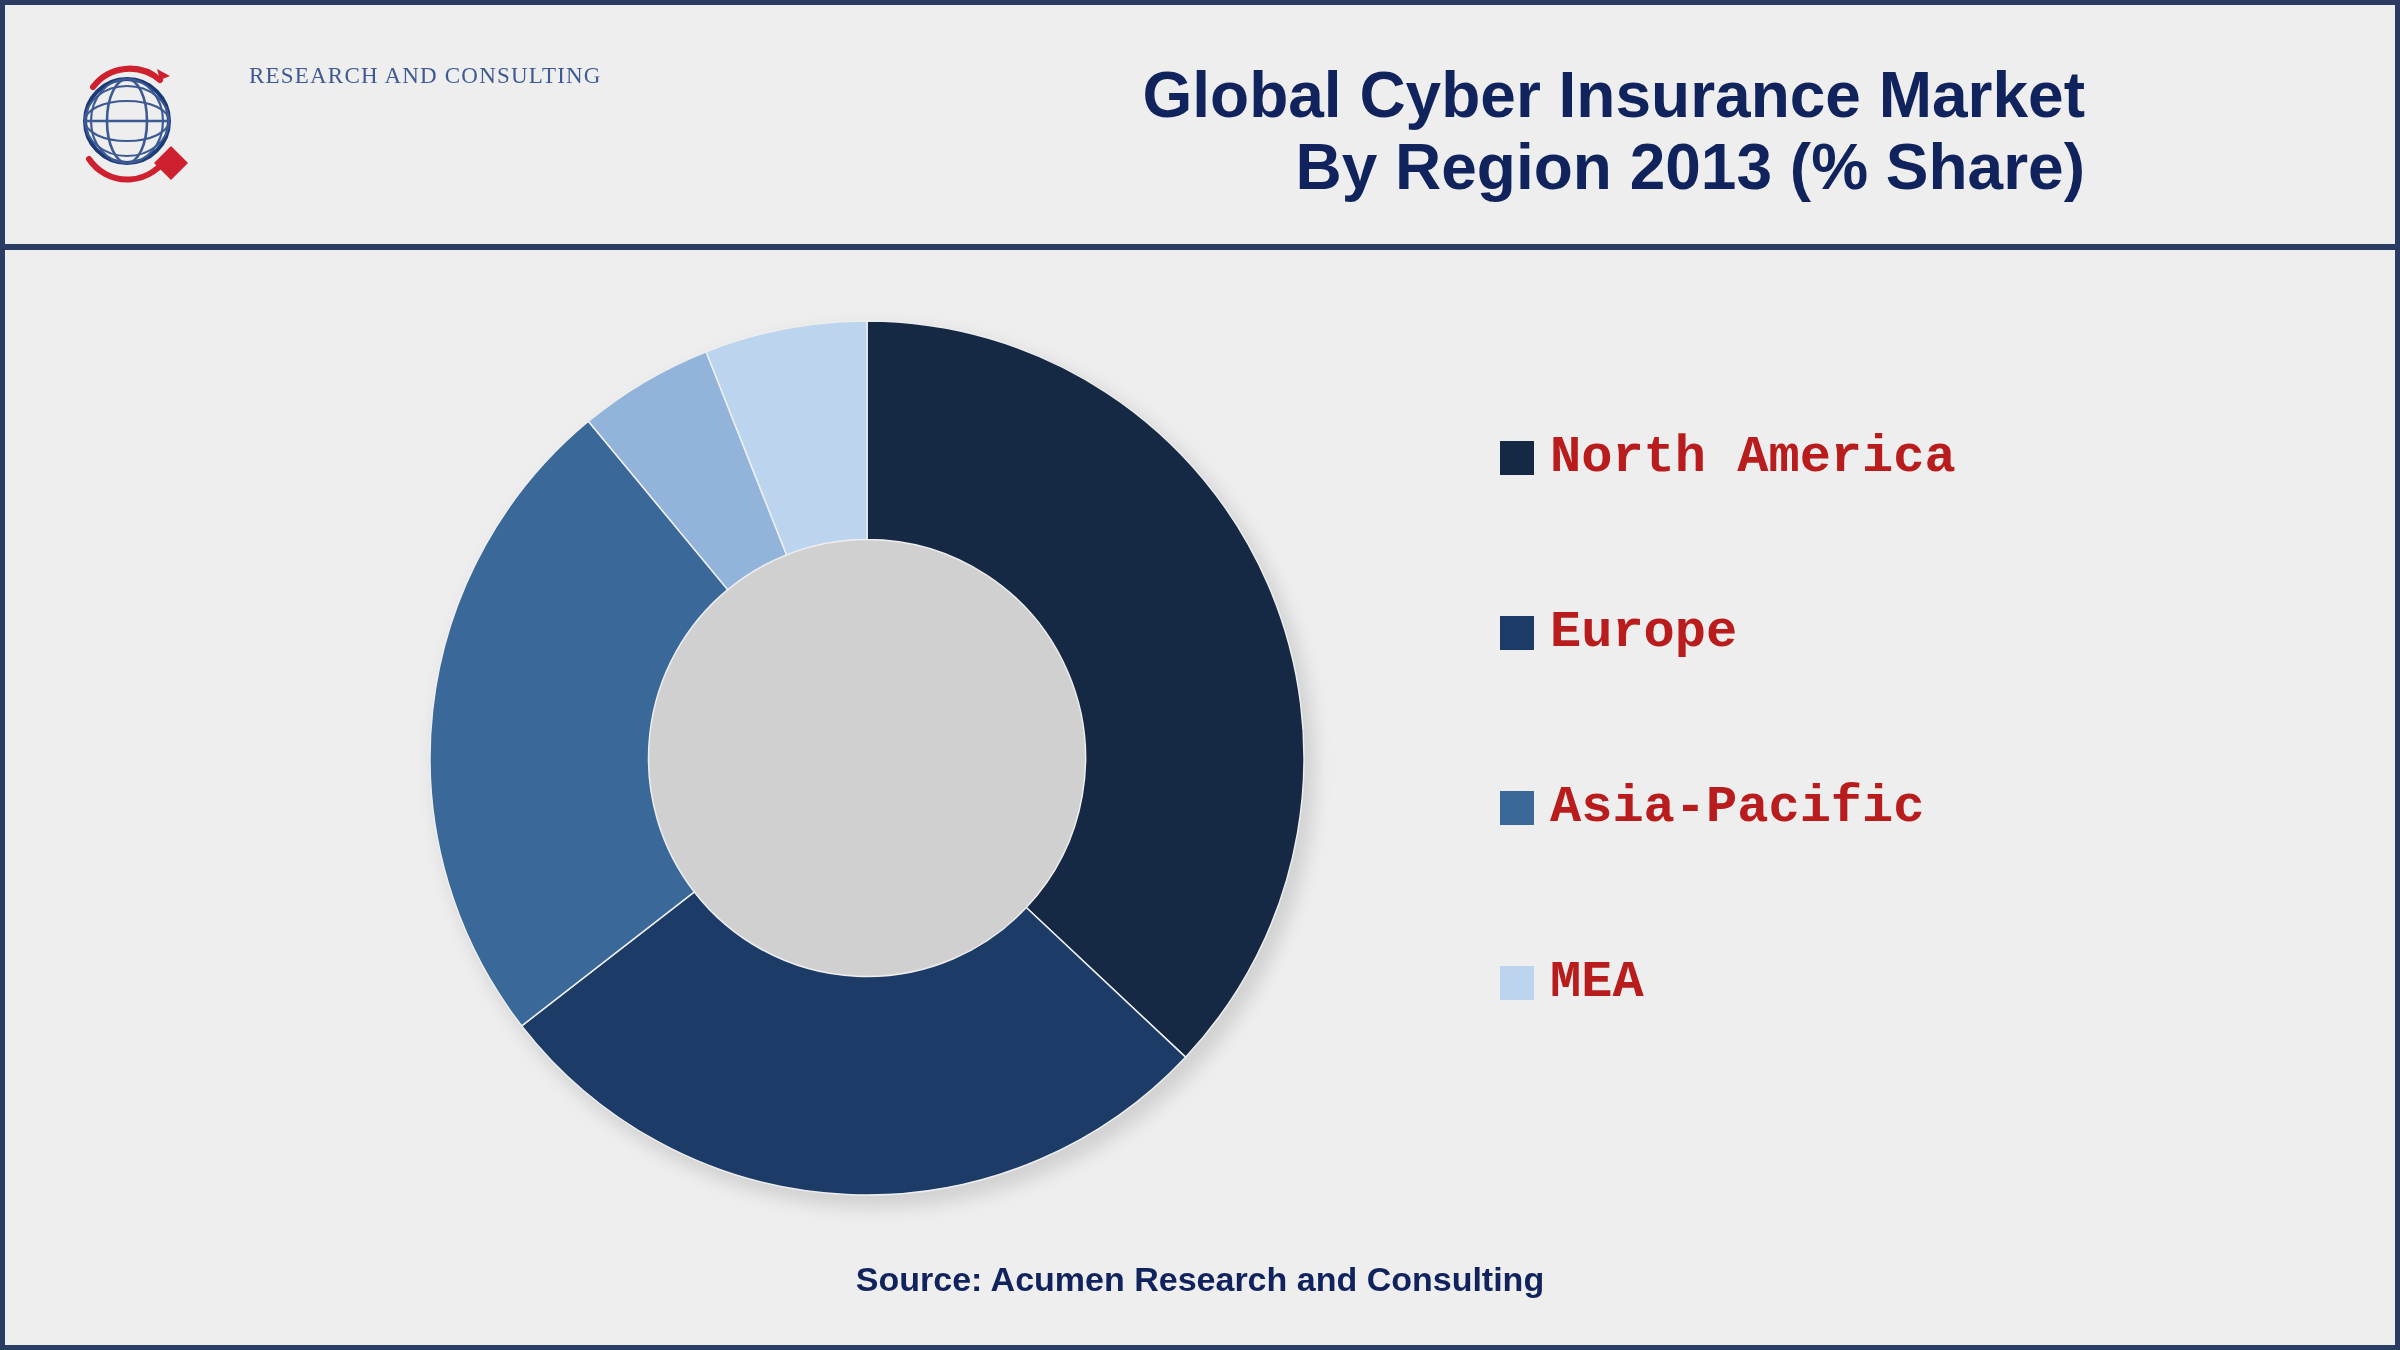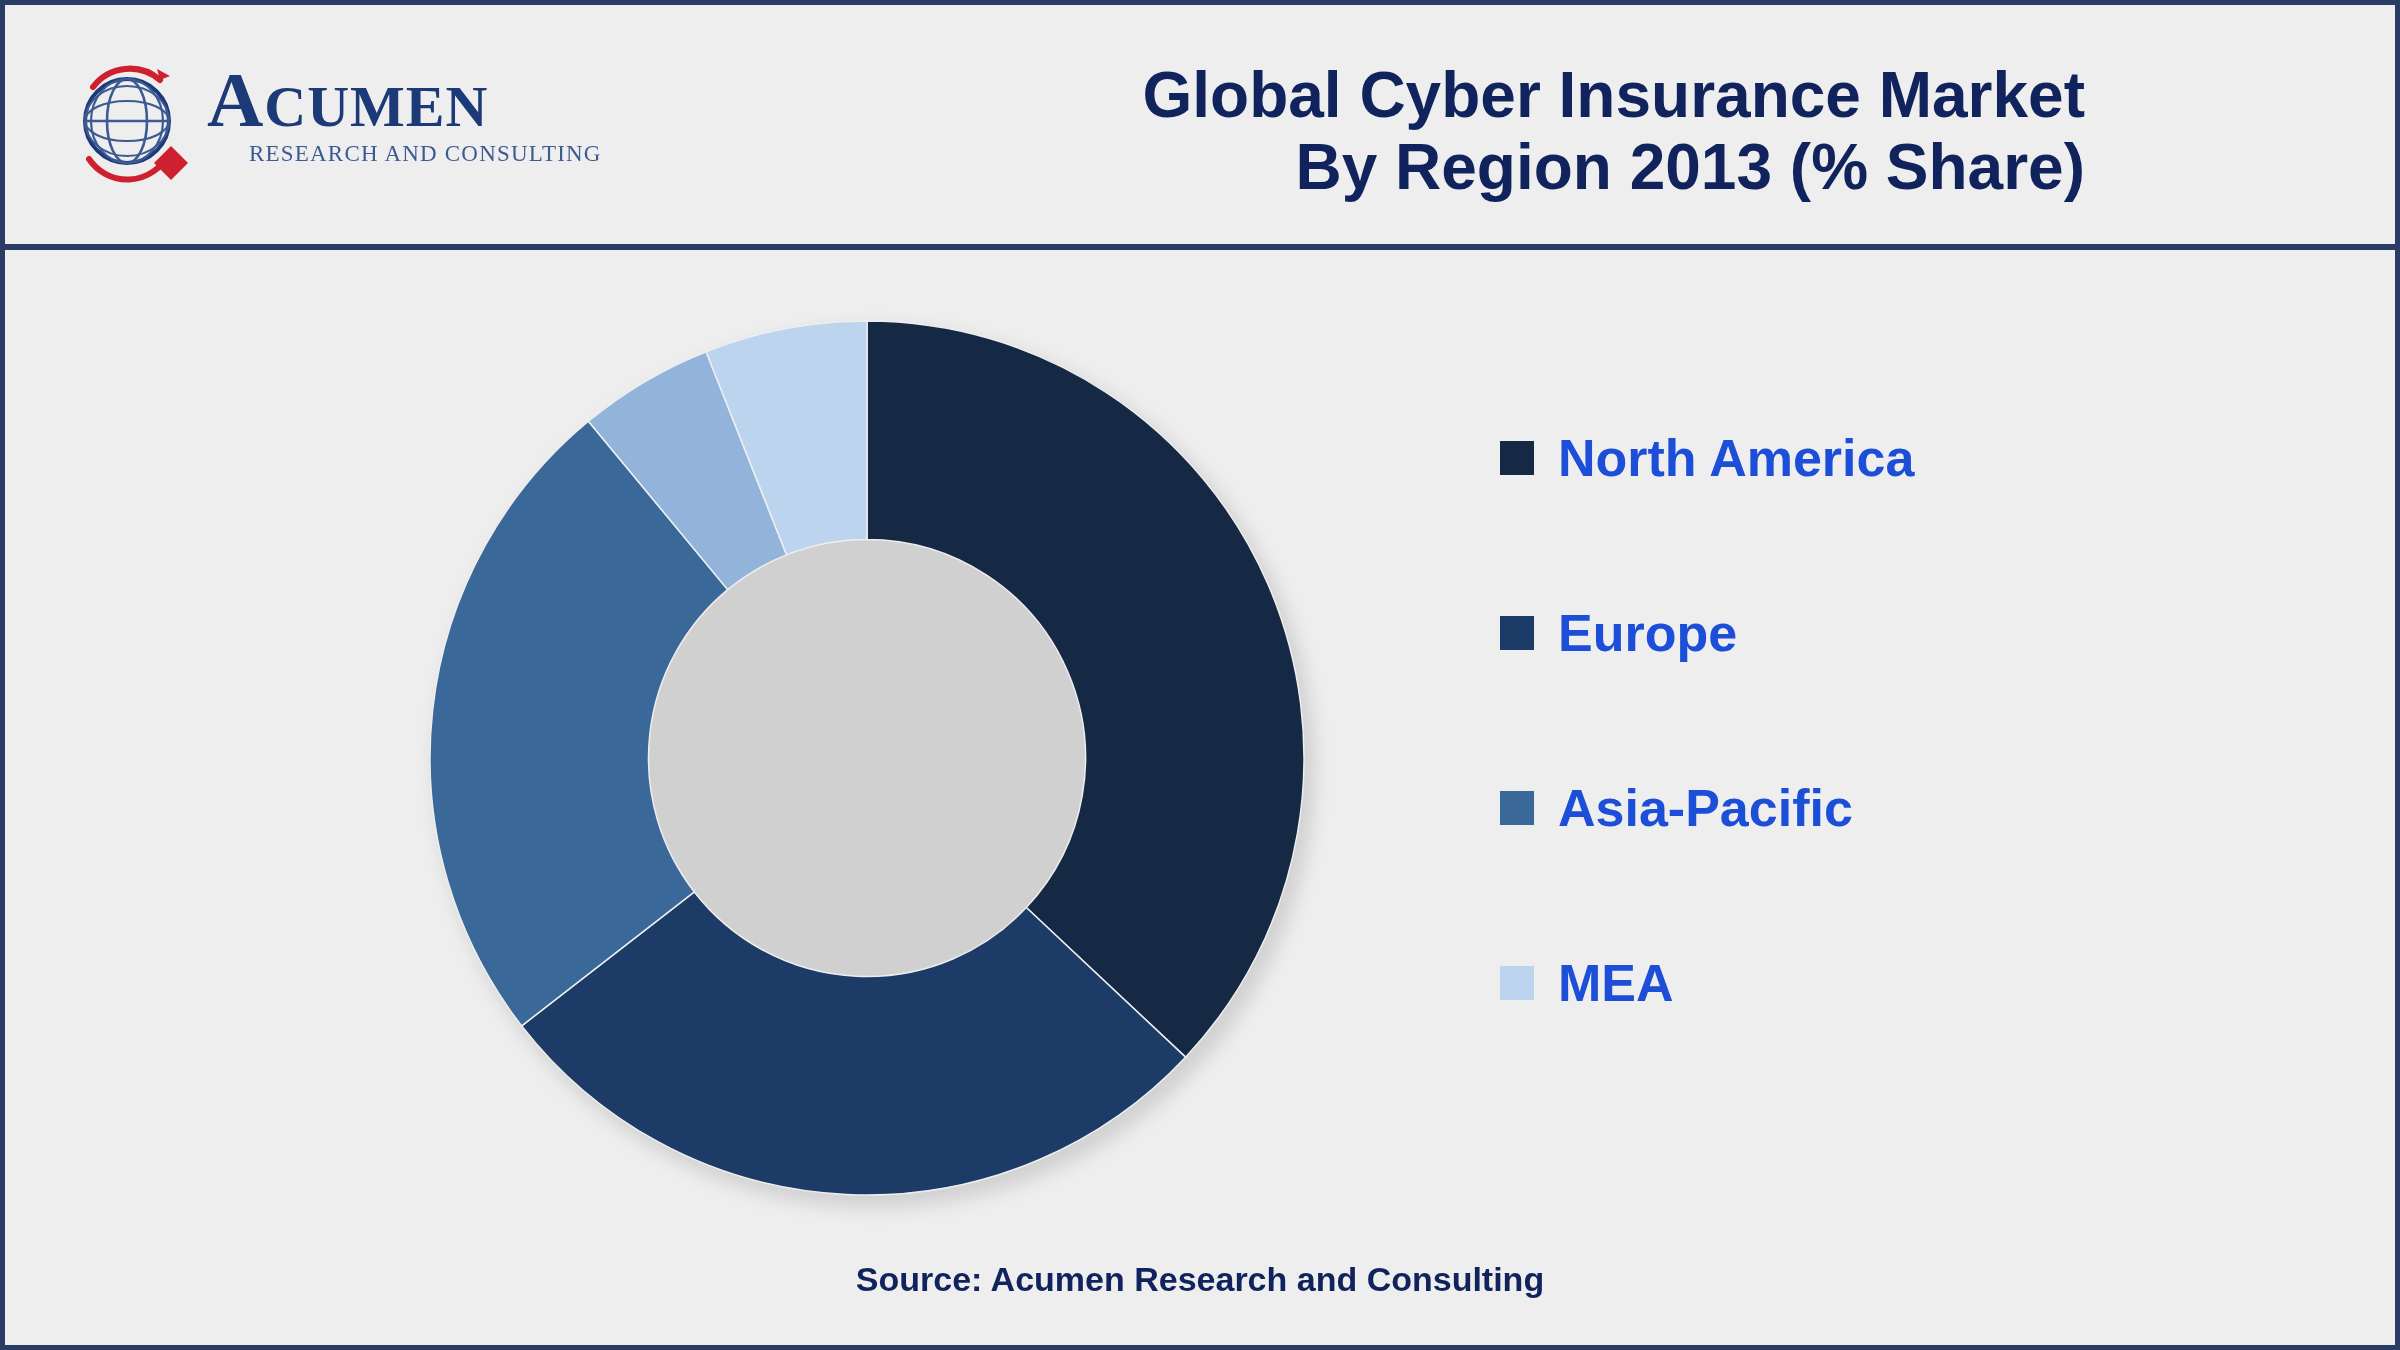--- a/index.html
+++ b/index.html
@@ -141,26 +141,25 @@
     align-items: center;
     height: 175px;
   }
   .legend-swatch {
     width: 34px;
     height: 34px;
     flex: 0 0 34px;
     margin-right: 16px;
   }
   .legend-label {
-    font-family: Liberation Sans, sans-serif;
+    font-family: Liberation Mono, monospace;
     font-weight: 700;
     font-size: 52px;
-    color: #1d4ed8;
-    white-space: nowrap;
-    margin-left: 8px;
+    color: #b91c1c;
+    white-space: nowrap;
   }
 
   
   #source {
     position: absolute;
     left: 0;
     top: 1010px;
     width: 100%;
     text-align: center;
     font-family: "Liberation Sans", sans-serif;
@@ -188,21 +187,20 @@
         <ellipse cx="60" cy="62" rx="20" ry="42" fill="none" stroke="#3d5a93" stroke-width="2.6"></ellipse>
         <ellipse cx="60" cy="62" rx="36" ry="42" fill="none" stroke="#3d5a93" stroke-width="2.2"></ellipse>
         <line x1="18" y1="62" x2="102" y2="62" stroke="#3d5a93" stroke-width="2.6"></line>
         <ellipse cx="60" cy="62" rx="42" ry="20" fill="none" stroke="#3d5a93" stroke-width="2.2"></ellipse>
         <ellipse cx="60" cy="62" rx="42" ry="35" fill="none" stroke="#3d5a93" stroke-width="2"></ellipse>
 
         <rect x="92" y="92" width="24" height="24" transform="rotate(45 104 104)" fill="#cf2030"></rect>
       </svg>
 
       <div id="logo-wordmark">
-        <div class="logo-acumen">A<span class="small-caps">CUMEN</span></div>
         <div class="logo-tagline">RESEARCH AND CONSULTING</div>
       </div>
     </div>
 
     <div id="title-block">
       <div class="title-line">Global Cyber Insurance Market</div>
       <div class="title-line">By Region 2013 (% Share)</div>
     </div>
   </div>
 

